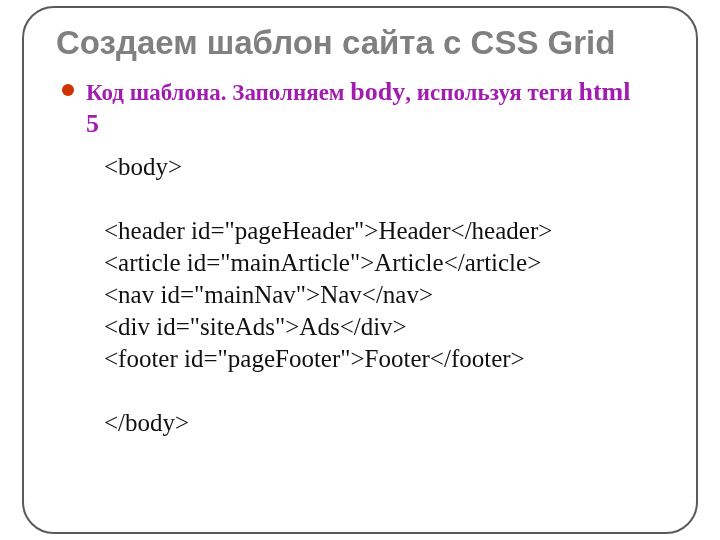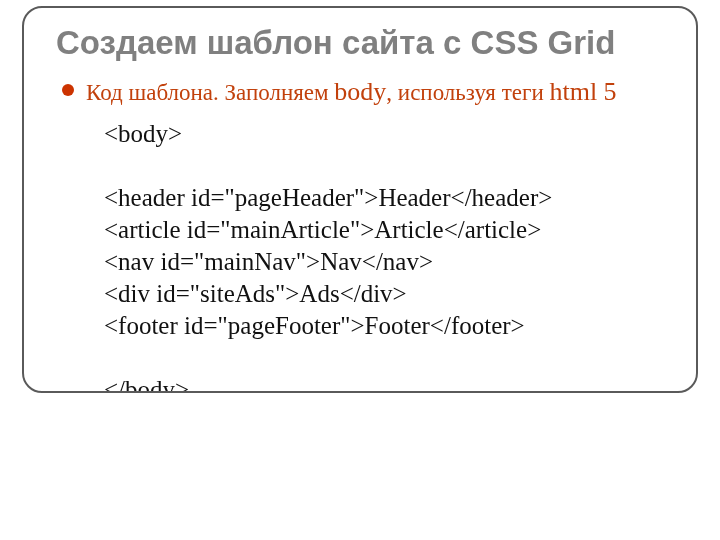--- a/index.html
+++ b/index.html
@@ -4,23 +4,23 @@
 <style>
   * { box-sizing: border-box; margin: 0; padding: 0; }
   html, body { width: 720px; height: 540px; background: #fff; }
   body {
     font-family: "Times New Roman", Times, serif;
     position: relative;
   }
   .slide {
     position: absolute;
     left: 22px; top: 6px;
-    width: 676px; height: 387px;
+    width: 676px; height: 528px;
     border: 2px solid #5a5a5a;
-    border-radius: 20px;
+    border-radius: 32px;
     padding: 16px 32px 8px 32px;
     overflow: hidden;
   }
   .title {
     font-family: Arial, "Helvetica Neue", Helvetica, sans-serif;
     font-size: 33px;
     font-weight: bold;
     color: #808080;
     line-height: 1.15;
     margin-bottom: 14px;
@@ -34,23 +34,24 @@
   }
   .bullet {
     width: 12px; height: 12px;
     border-radius: 50%;
     background: #cc3300;
     flex: 0 0 12px;
     margin-top: 8px;
   }
   .subtitle {
     font-size: 23px;
-    color: #c2410c;
+    color: #a21caf;
     line-height: 1.25;
     max-width: 560px;
+    font-weight: bold;
   }
   .subtitle .lg { font-size: 26px; }
   .code {
     margin-left: 48px;
     font-size: 25px;
     color: #111;
     line-height: 1.28;
     white-space: pre-wrap;
     max-width: 500px;
     font-family: Liberation Serif, serif;

